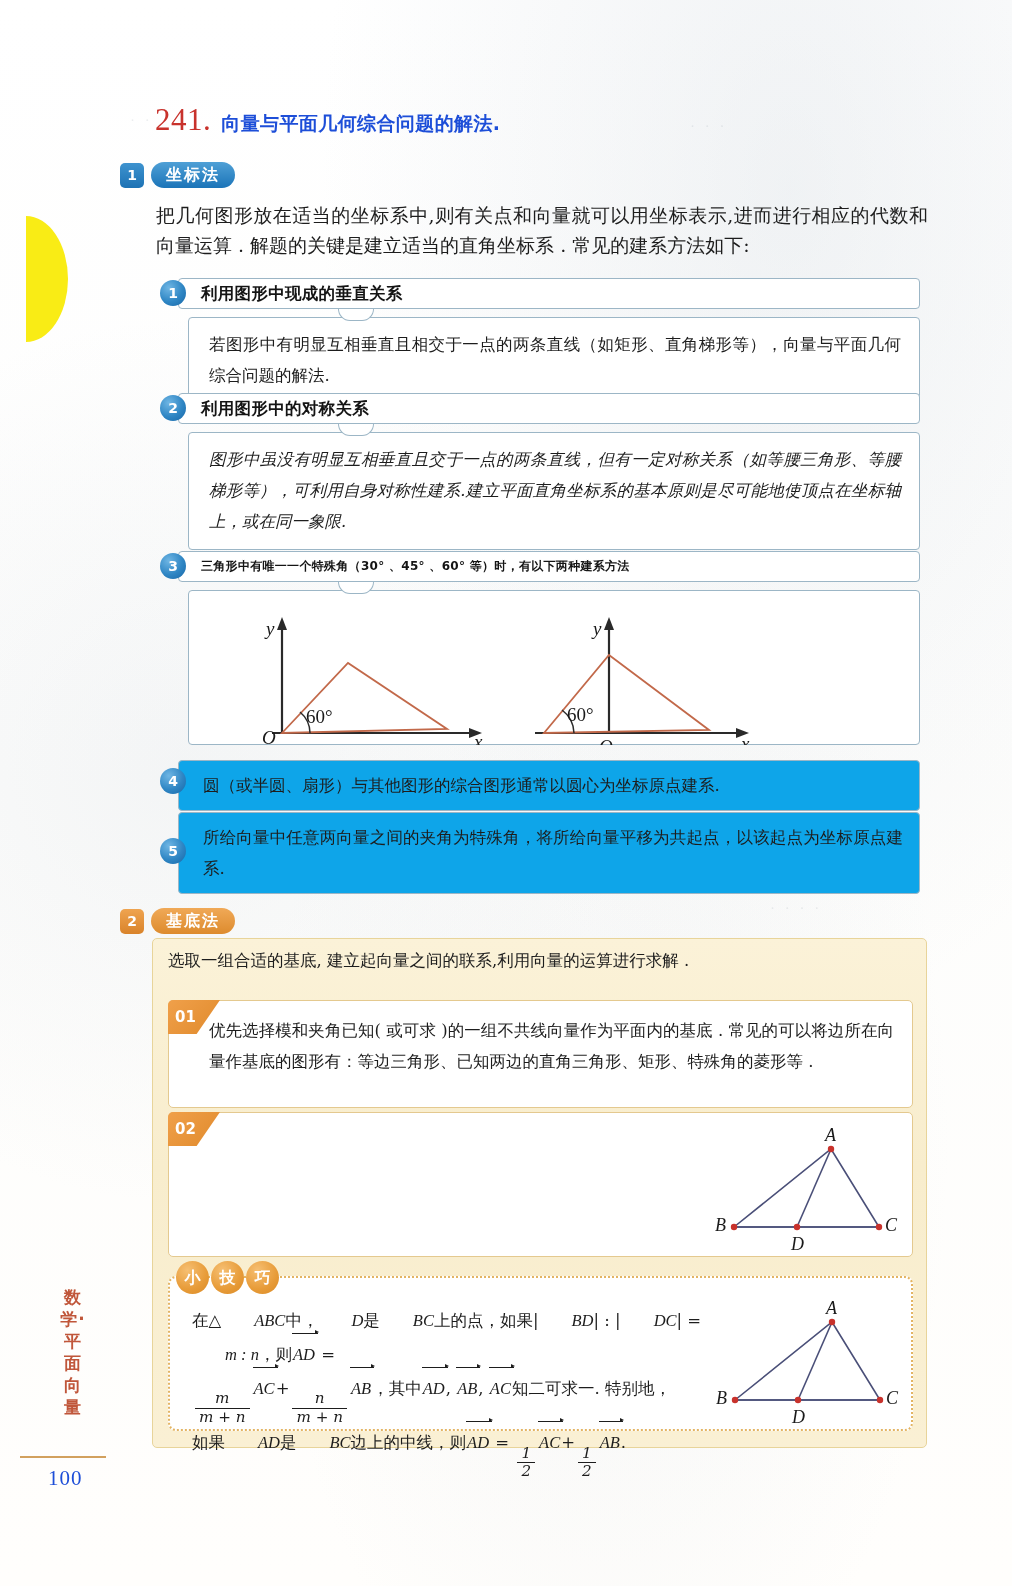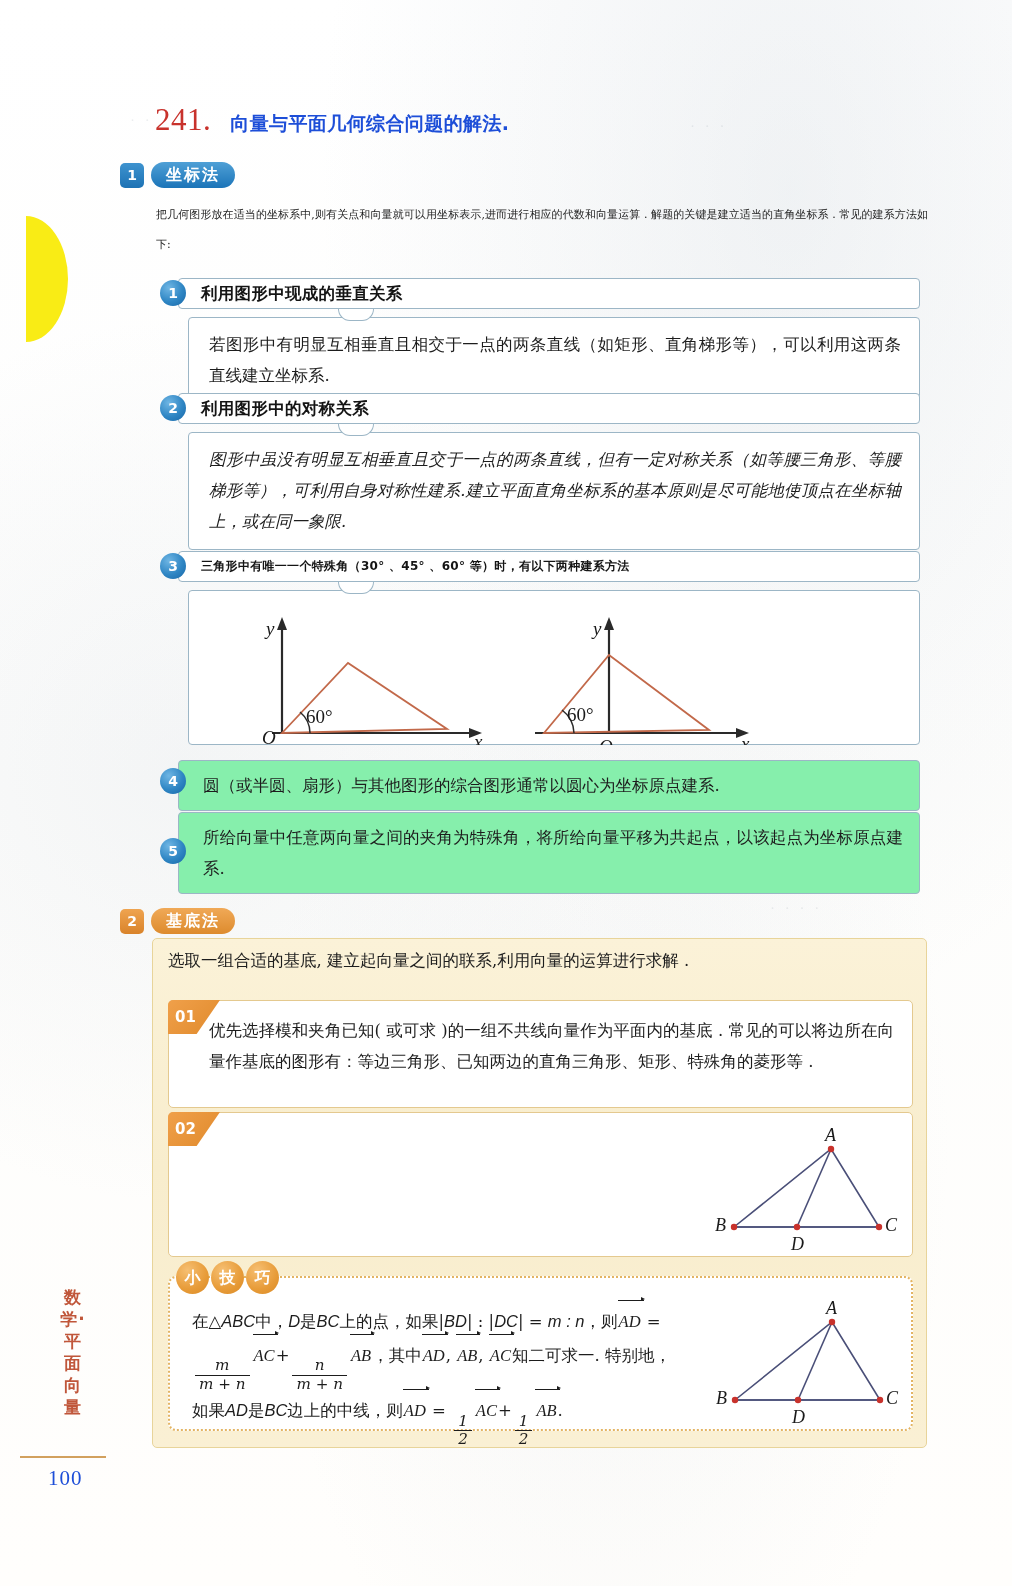--- a/index.html
+++ b/index.html
@@ -48,21 +48,21 @@
     border-bottom-right-radius: 42px 63px;
   }
 
   
   .title-row {
     position: absolute;
     left: 155px;
     top: 102px;
     display: flex;
     align-items: baseline;
-    gap: 19px;
+    gap: 10px;
   }
   .title-num {
     font-family: "Liberation Serif", serif;
     font-size: 31px;
     color: #c8322c;
     letter-spacing: 0.5px;
   }
   .title-text {
     font-family: "DejaVu Sans", sans-serif;
     font-size: 19px;
@@ -107,21 +107,21 @@
   .orange .chip-num  { background: linear-gradient(180deg,#eda martial,#d9832a); background: linear-gradient(180deg,#efa450,#d9832a); }
   .orange .chip-label{ background: linear-gradient(180deg,#f0a957,#dd8b2e); }
 
   
   .intro {
     position: absolute;
     left: 156px;
     top: 200px;
     width: 772px;
     font-family: "DejaVu Serif", serif;
-    font-size: 11px;
+    font-size: 19px;
     line-height: 30px;
     color: #1d1d1d;
     text-align: justify;
   }
 
   
   .item {
     position: absolute;
   }
   .bullet {
@@ -178,21 +178,21 @@
     border-right: 1px solid #9cb6c6;
     border-bottom: 1px solid #9cb6c6;
     border-radius: 0 0 14px 14px;
     z-index: 2;
   }
   .single-box {
     position: absolute;
     left: 18px;
     border: 1px solid #9cb6c6;
     border-radius: 4px;
-    background: #86efac;
+    background: #0ea5e9;
     box-sizing: border-box;
     padding: 9px 16px 9px 24px;
     font-family: "DejaVu Serif", serif;
     font-size: 16.5px;
     line-height: 31px;
     color: #1d1d1d;
     text-align: justify;
   }
 
   
@@ -268,21 +268,21 @@
     color: #ffffff;
     font-family: "DejaVu Sans", sans-serif;
     font-size: 16px;
     font-weight: 700;
     display: flex;
     align-items: center;
     justify-content: center;
   }
 
   
-  .it { font-style: italic; font-family: Liberation Sans, sans-serif; }
+  .it { font-style: italic; font-family: Liberation Serif, serif; margin-left: 33px; }
   .vec {
     display: inline-block;
     position: relative;
     font-style: italic;
     font-family: "Liberation Serif", serif;
     padding: 0 1px;
   }
   .vec::after {
     content: "";
     position: absolute;
@@ -369,21 +369,21 @@
   <div class="chip-num">1</div>
   <div class="chip-label">坐标法</div>
 </div>
 
 <div class="intro">把几何图形放在适当的坐标系中,则有关点和向量就可以用坐标表示,进而进行相应的代数和向量运算 . 解题的关键是建立适当的直角坐标系 . 常见的建系方法如下:</div>
 
 <div class="item" style="left:160px; top:278px; width:760px;">
   <div class="bullet" style="top:2px;">1</div>
   <div class="head-box" style="top:0px; width:742px; height:31px;">利用图形中现成的垂直关系</div>
   <div class="notch" style="left:178px; top:31px;"></div>
-  <div class="body-box" style="left:28px; top:39px; width:732px;">若图形中有明显互相垂直且相交于一点的两条直线（如矩形、直角梯形等），可以利用这两条直线建立坐标系.</div>
+  <div class="body-box" style="left:28px; top:39px; width:732px;">若图形中有明显互相垂直且相交于一点的两条直线（如矩形、直角梯形等），向量与平面几何综合问题的解法.</div>
 </div>
 
 <div class="item" style="left:160px; top:393px; width:760px;">
   <div class="bullet" style="top:2px;">2</div>
   <div class="head-box" style="top:0px; width:742px; height:31px;">利用图形中的对称关系</div>
   <div class="notch" style="left:178px; top:31px;"></div>
   <div class="body-box" style="left:28px; top:39px; width:732px;font-style:italic;">图形中虽没有明显互相垂直且交于一点的两条直线，但有一定对称关系（如等腰三角形、等腰梯形等），可利用自身对称性建系.建立平面直角坐标系的基本原则是尽可能地使顶点在坐标轴上，或在同一象限.</div>
 </div>
 
 <div class="item" style="left:160px; top:551px; width:760px;">

